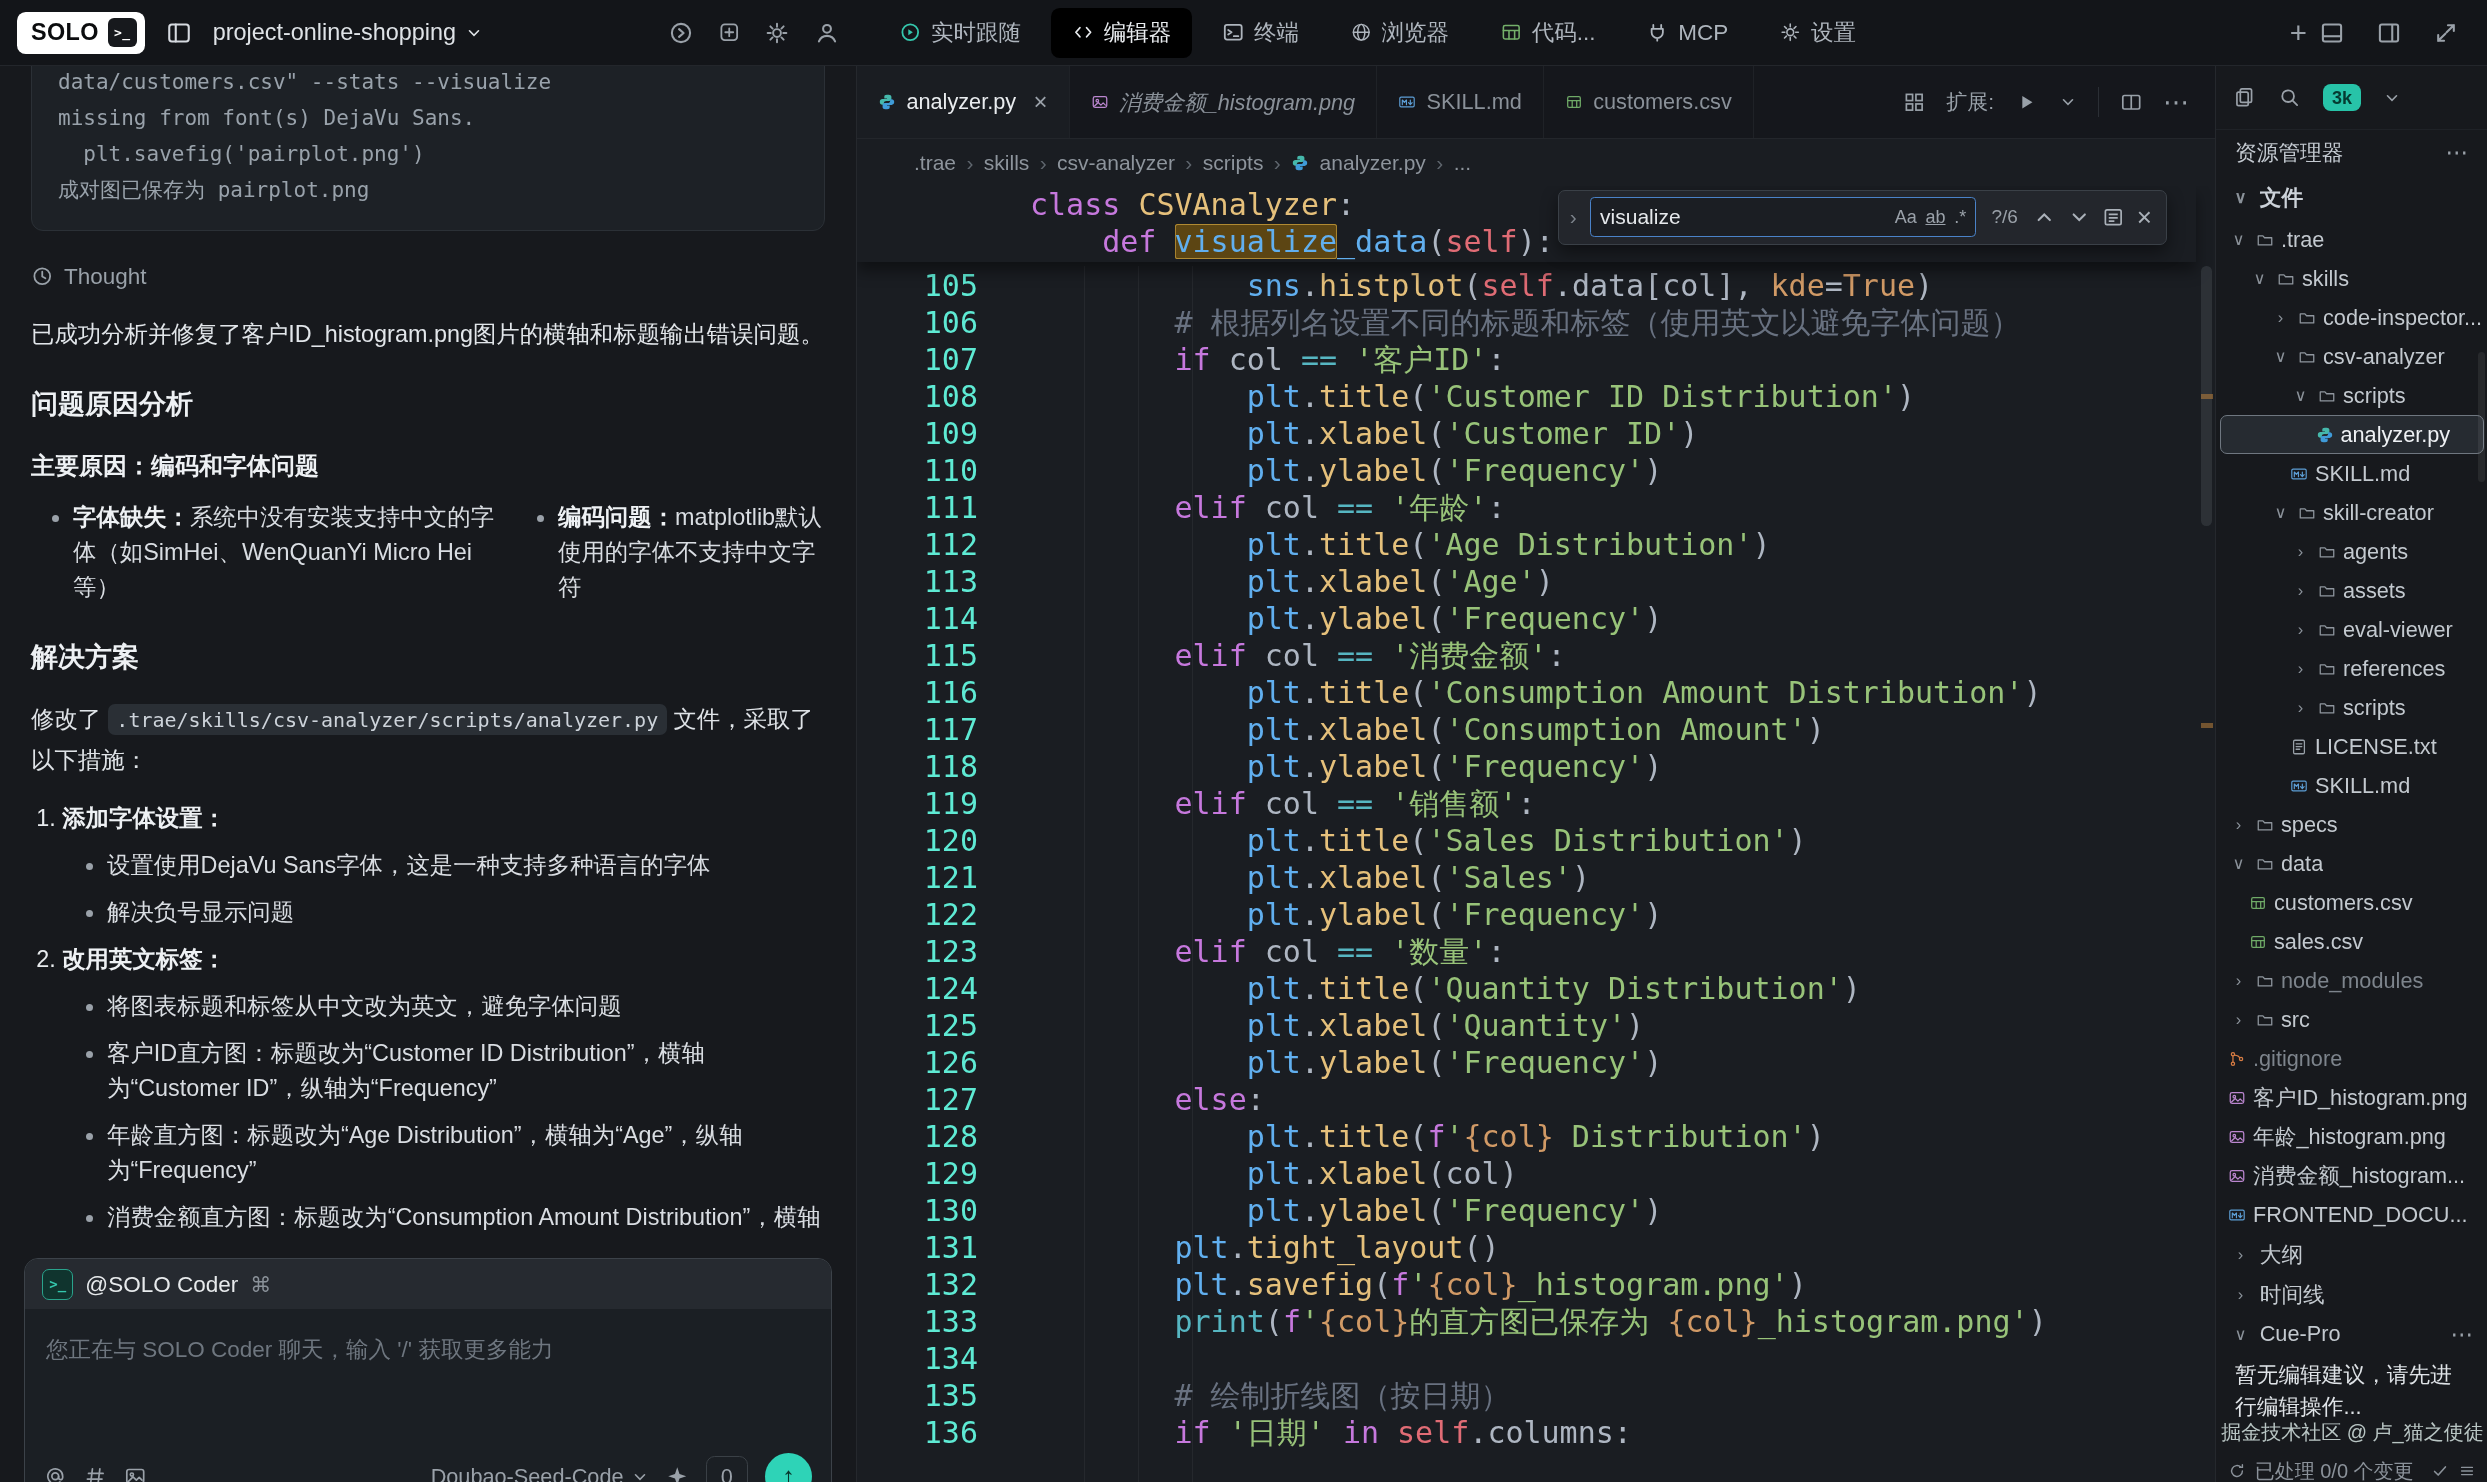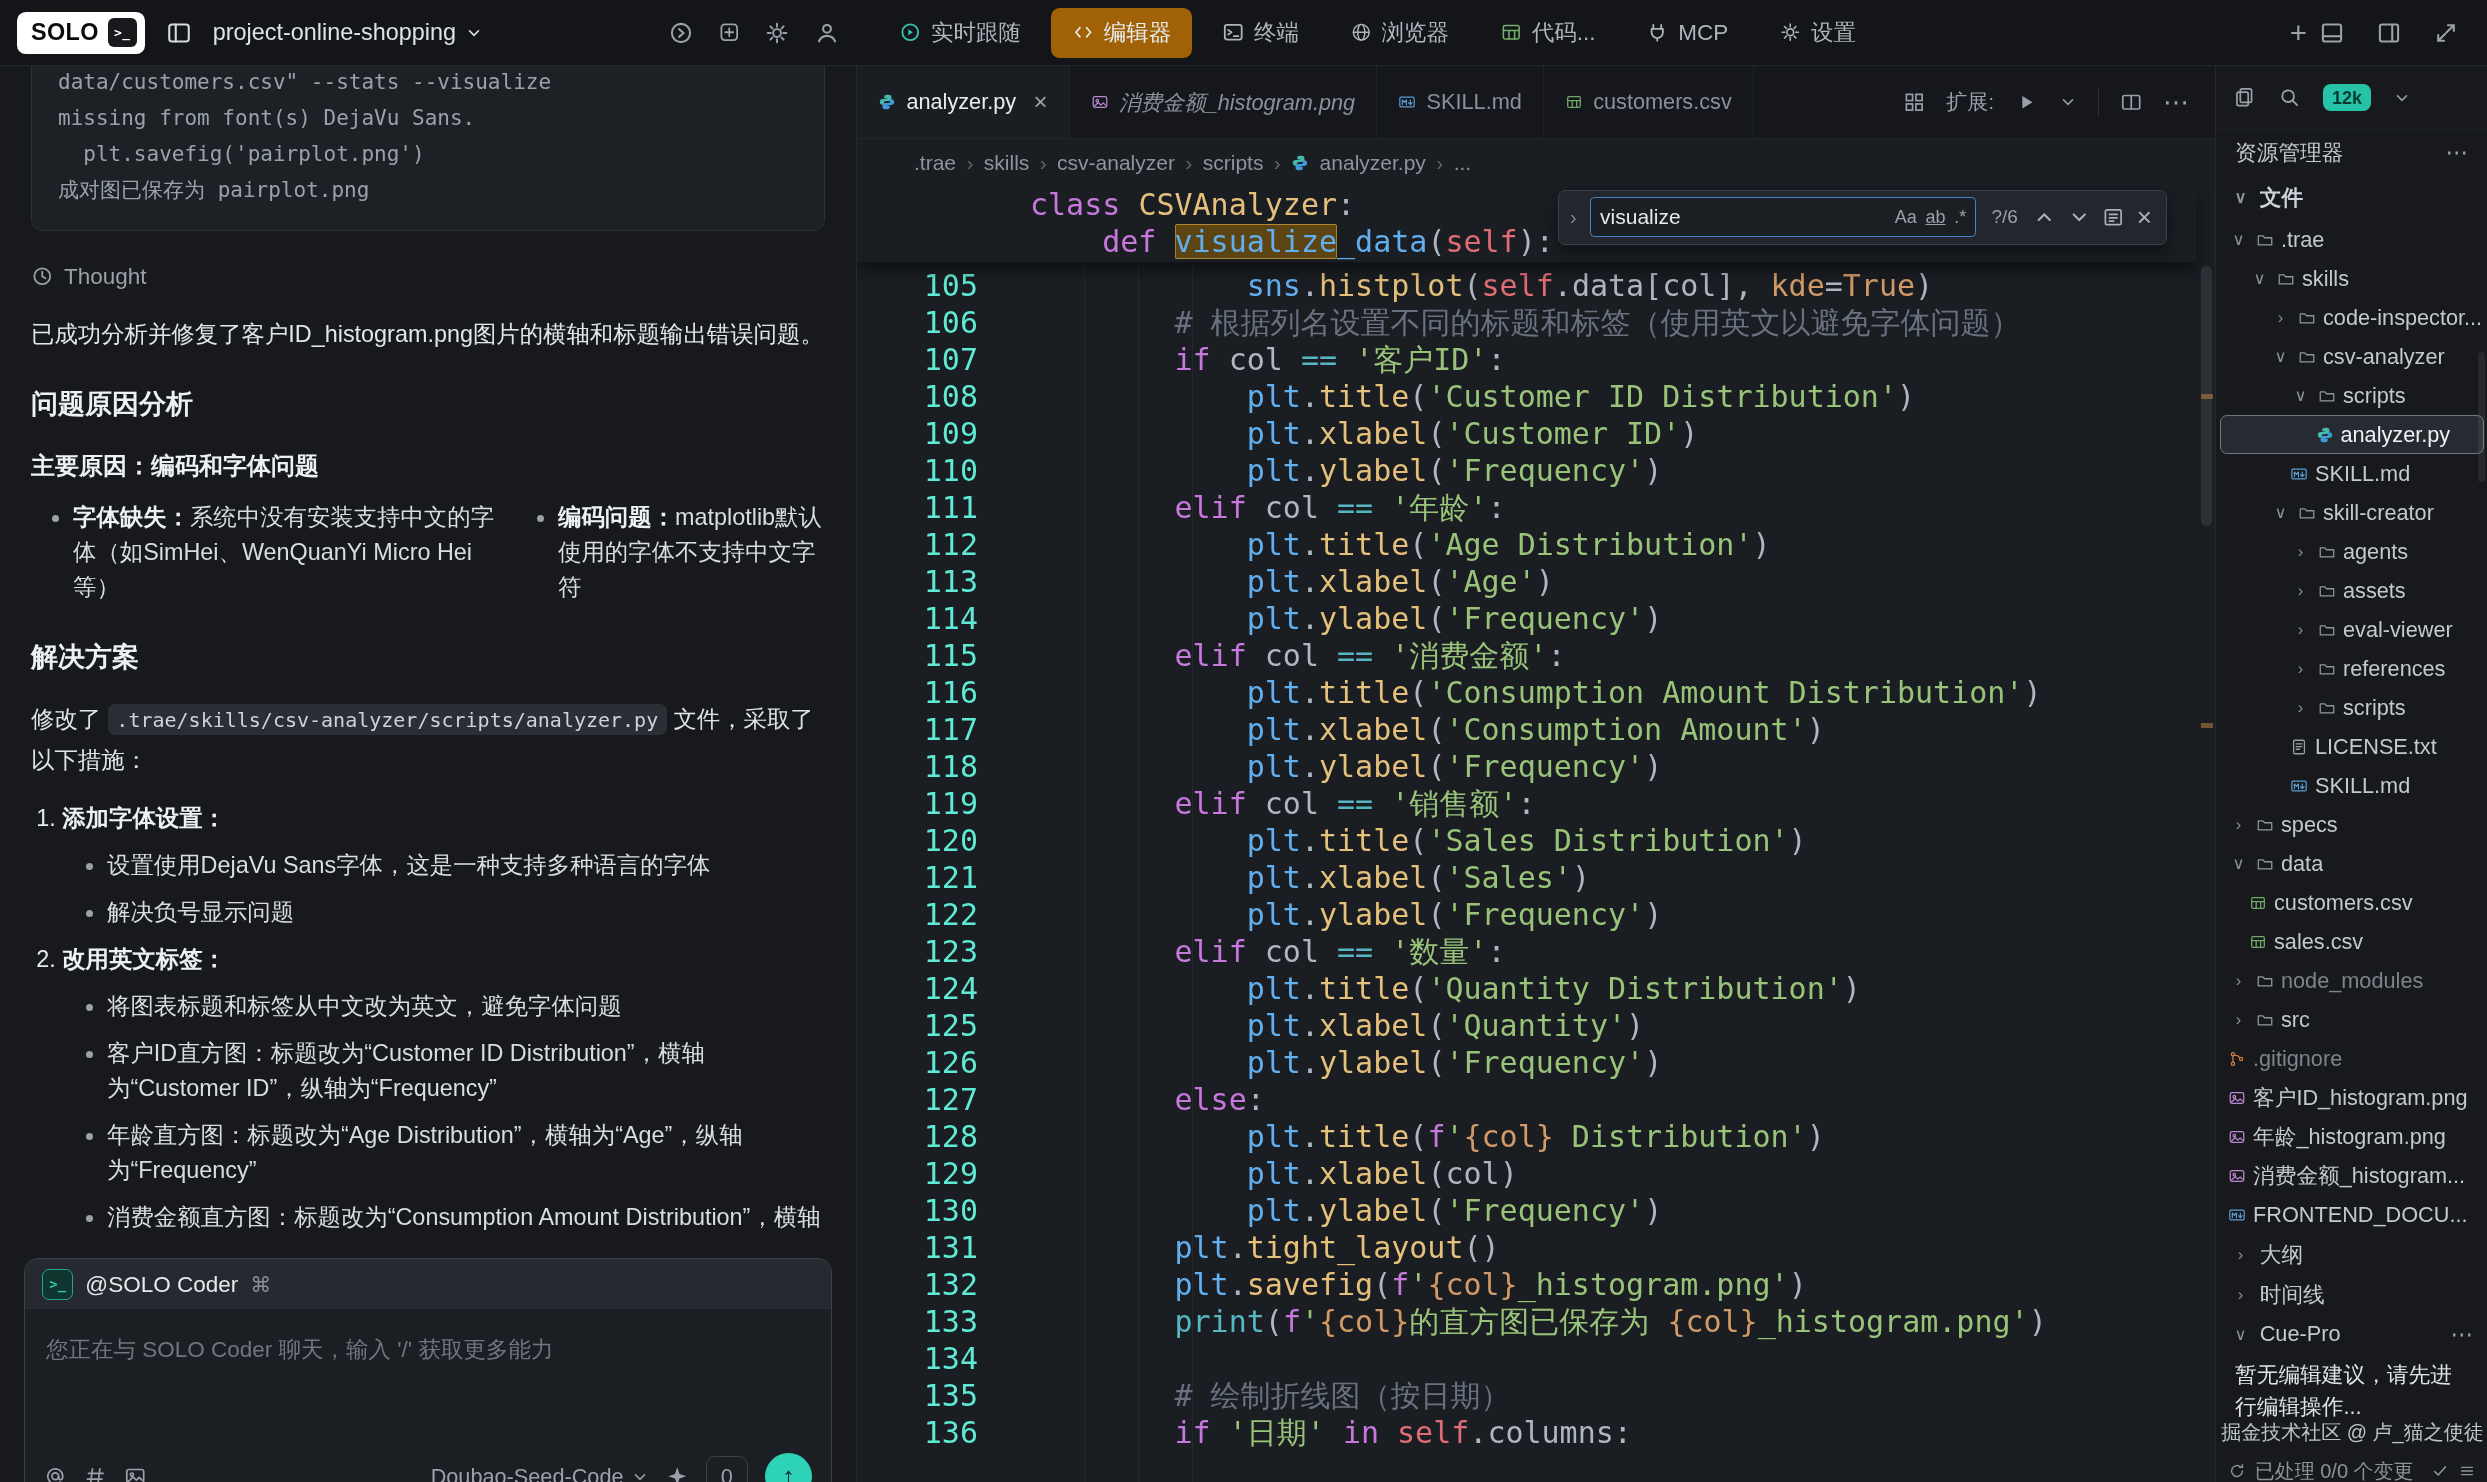--- a/index.html
+++ b/index.html
@@ -10,21 +10,21 @@
   
   .topbar{height:66px;flex:none;display:flex;align-items:center;background:#131519;border-bottom:0.9px solid #23262b}
   .tb-left{width:857px;flex:none;display:flex;align-items:center;gap:21px;padding:0 17px}
   .solo-badge{display:flex;align-items:center;gap:8.7px;background:#ffffff;border-radius:8.7px;height:42px;padding:0 7.8px 0 14px;color:#0b0c0e;font-weight:800;font-size:23.4px;letter-spacing:0.4px}
   .solo-badge .mini-term{width:29.4px;height:29.4px;background:#17191d;border-radius:6px;color:#fff;display:flex;align-items:center;justify-content:center;font-family:"DejaVu Sans Mono",monospace;font-size:13px;font-weight:700}
   .proj{display:flex;align-items:center;gap:8.7px;color:#dfe3e7;font-size:23.4px}
   .tb-left .grow{flex:1}
   .tb-icons{display:flex;align-items:center;gap:24px;color:#9aa1a9}
   .tb-center{flex:1;display:flex;align-items:center;gap:8.7px;padding-left:21px}
   .ws-tab{display:flex;align-items:center;gap:9.5px;height:50px;padding:0 21px;border-radius:8.7px;font-size:22.5px;color:#aeb5bd;cursor:default;white-space:nowrap}
-  .ws-tab.active{background:#a16207;color:#e9ecef}
+  .ws-tab.active{background:#000000;color:#e9ecef}
   .tb-plus{font-size:29.4px;color:#9aa1a9;padding:0 12px}
   .tb-right{display:flex;align-items:center;gap:31px;padding-right:28px;color:#9aa1a9}
 
   .icw{display:inline-flex;align-items:center;justify-content:center}
   .icw svg{width:22.5px;height:22.5px}
   .icw.big svg{width:26px;height:26px}
   .icw.small svg{width:18px;height:18px}
   .ic-live{color:#35c7ad}.ic-table{color:#74b06a}.ic-folder{color:#8f969e}
   .ic-md{color:#5d9fd6}.ic-csv{color:#6faa67}.ic-git{color:#d77c43}
   .ic-img{color:#bb86cf}.ic-txt{color:#98a0a8}
@@ -558,21 +558,21 @@
               <rect x="6.5" y="2.5" width="10" height="12" rx="1.5"></rect>
               <rect x="3.5" y="5.5" width="10" height="12" rx="1.5"></rect>
             </svg>
           </span>
         <span class="icw">
             <svg viewBox="0 0 20 20" fill="none" stroke="currentColor" stroke-width="1.6" stroke-linecap="round">
               <circle cx="9" cy="9" r="5.2"></circle>
               <path d="M12.8 12.8L17 17"></path>
             </svg>
           </span>
-        <span class="badge-10k">12k</span>
+        <span class="badge-10k">3k</span>
         <span class="icw small">
             <svg viewBox="0 0 20 20" fill="none" stroke="currentColor" stroke-width="1.8" stroke-linecap="round">
               <path d="M5 7.5l5 5 5-5"></path>
             </svg>
           </span>
       </div>
 
       <div class="ex-title">
         <span>资源管理器</span>
         <span class="grow"></span>

